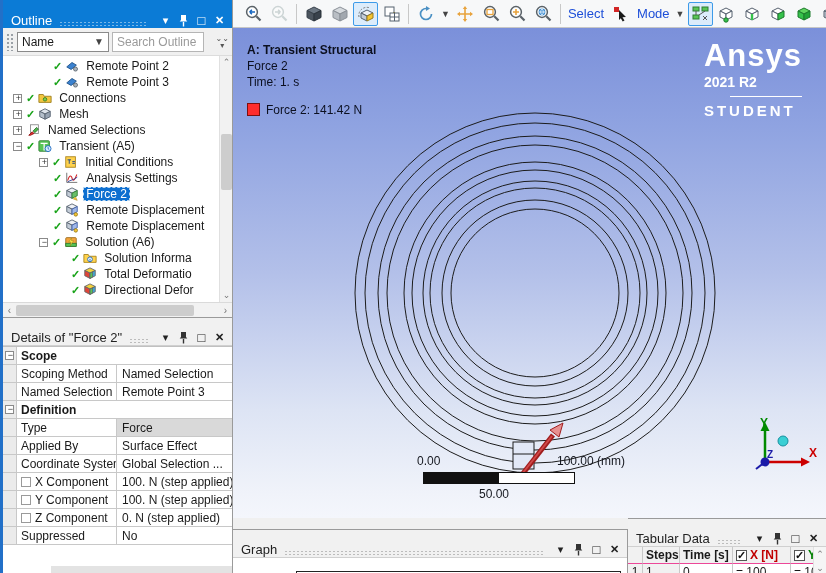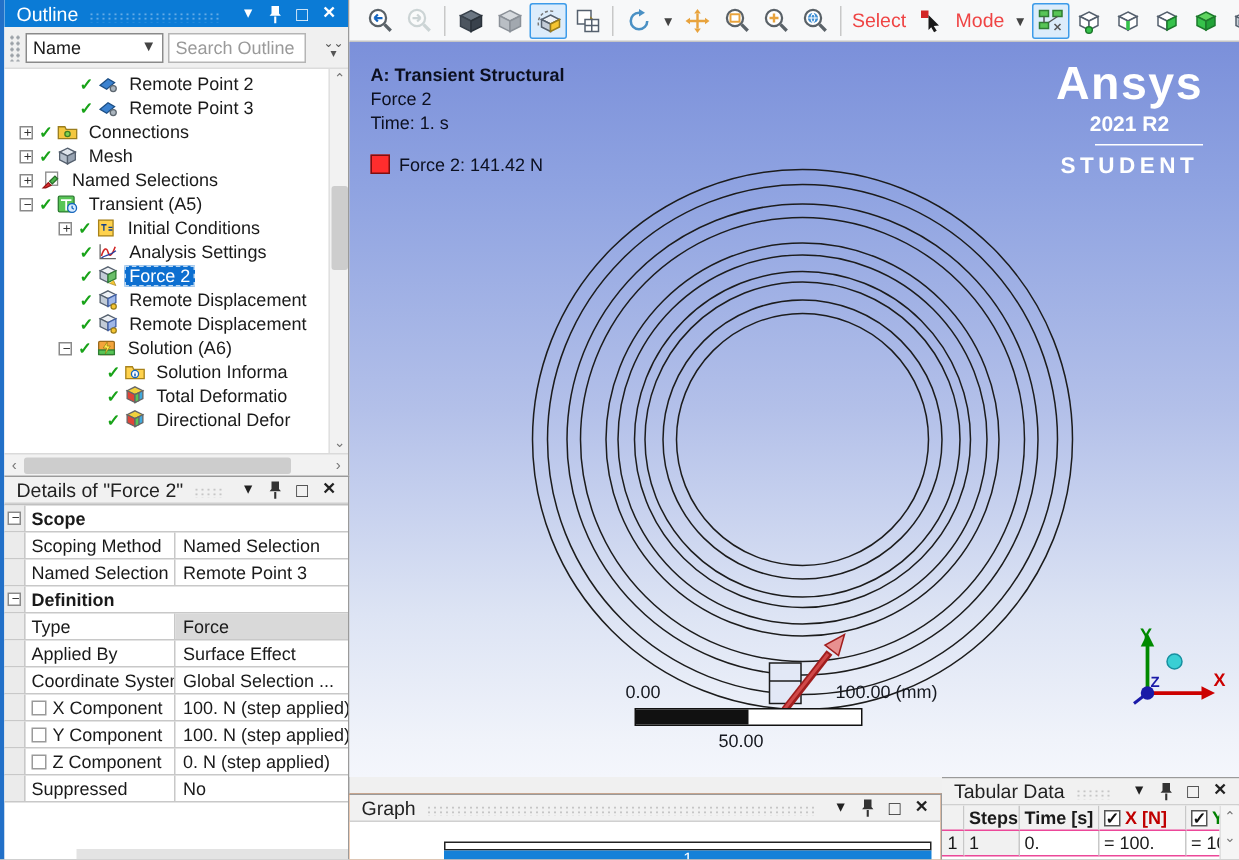--- a/index.html
+++ b/index.html
@@ -1,21 +1,21 @@
 <!DOCTYPE html>
 <html><head>
 <meta charset="utf-8">
 <style>
   *{box-sizing:border-box;margin:0;padding:0}
   body{font-family:"Liberation Sans",sans-serif;background:#888}
   .app{position:relative;width:826px;height:573px;background:#f0f0f0;overflow:hidden;font-size:12px;color:#1a1a1a}
   .win-edge{position:absolute;left:0;top:0;width:3px;height:573px;background:#2270c8}
 
   
-  .phead{height:18px;display:flex;align-items:center;padding:0 5px;flex:none}
+  .phead{height:28px;display:flex;align-items:flex-end;padding:0 5px;flex:none}
   .phead.blue{background:#0b7bd6;color:#fff}
   .phead.light{background:#f1f1f1;color:#222;border-bottom:1px solid #d0d0d0}
   .ph-title{font-size:13px;white-space:nowrap;padding-left:3px}
   .leader{flex:1;height:7px;margin:4px 7px 0;background-image:radial-gradient(rgba(0,0,0,.22) .8px,transparent .9px);background-size:4px 3px}
   .phead.blue .leader{background-image:radial-gradient(rgba(255,255,255,.45) .8px,transparent .9px)}
   .ph-ic{width:15px;height:15px;display:grid;place-items:center;margin-left:3px;font-size:10px;line-height:1;cursor:default}
   .ph-ic svg{display:block}
   .caret::before{content:"▾";font-size:11px}
   .maxi::before{content:"□";font-size:13px;font-weight:bold}
   .close::before{content:"✕";font-size:11px;font-weight:bold}
@@ -61,32 +61,32 @@
   .drow.group .dlabel{font-weight:bold;border-right:none}
   .drow .pbox{width:10px;height:10px;border:1px solid #9a9a9a;background:#fff;margin-right:4px;flex:none}
   .dvalue.selcell{background:#d9d9d9}
   .details-bottomstrip{position:absolute;left:48px;bottom:0;right:0;height:7px;background:#e3e3e3}
 
   
   .toolbar{position:absolute;left:233px;top:0;width:593px;height:28px;background:#f7f8f9;border-bottom:1px solid #c6c6c6;display:flex;align-items:center;padding:0 4px;gap:1px}
   .tb-sep{width:1px;height:20px;background:#c8c8c8;margin:0 3px;flex:none}
   .tb-btn{width:25px;height:24px;display:grid;place-items:center;border:1px solid transparent;border-radius:2px;flex:none}
   .tb-btn.active{border-color:#3d9be9;background:#dcecfb}
-  .tb-label{font-size:13px;color:#ef4444;margin:0 3px;white-space:nowrap}
+  .tb-label{font-size:13px;color:#1d4ed8;margin:0 3px;white-space:nowrap}
   .tb-caret{font-size:9px;color:#444;margin:0 2px}
 
   
   .viewport{position:absolute;left:233px;top:28px;width:593px;height:490px;
     background:linear-gradient(180deg,#7b90da 0%,#8fa3e1 20%,#b3c0e9 50%,#dde4f4 78%,#f0f3fa 95%,#f4f6fc 100%);overflow:hidden}
   .anno{position:absolute;left:14px;top:14px;color:#0c1020;line-height:16px}
   .anno .b{font-weight:bold}
   .legend{position:absolute;left:14px;top:74px;color:#0c1020;line-height:16px}
   .legend-row{display:flex;align-items:flex-start}
   .legend-box{width:13px;height:13px;background:#ff2d2d;border:1px solid #7d1010;margin:1px 6px 0 0;flex:none}
-  .logo{position:absolute;right:24px;top:12px;color:#fff;text-align:center}
+  .logo{position:absolute;right:24px;top:12px;color:#fff;text-align:left}
   .logo .brand{font-size:31px;font-weight:bold;letter-spacing:1px;line-height:32px}
   .logo .ver{font-size:14px;font-weight:bold;margin-top:2px}
   .logo .rule{border-top:1px solid #fff;width:72px;margin:6px 0 5px auto}
   .logo .ed{font-size:15px;font-weight:bold;letter-spacing:3px}
   .vp-svg{position:absolute;inset:0}
   .ruler-label{position:absolute;color:#15181f;font-size:12px}
   .ruler-bar{position:absolute;left:190px;top:444px;width:152px;height:12px;border:1px solid #111;background:#fff}
   .ruler-bar .half{position:absolute;left:0;top:0;width:50%;height:100%;background:#111}
 
   

